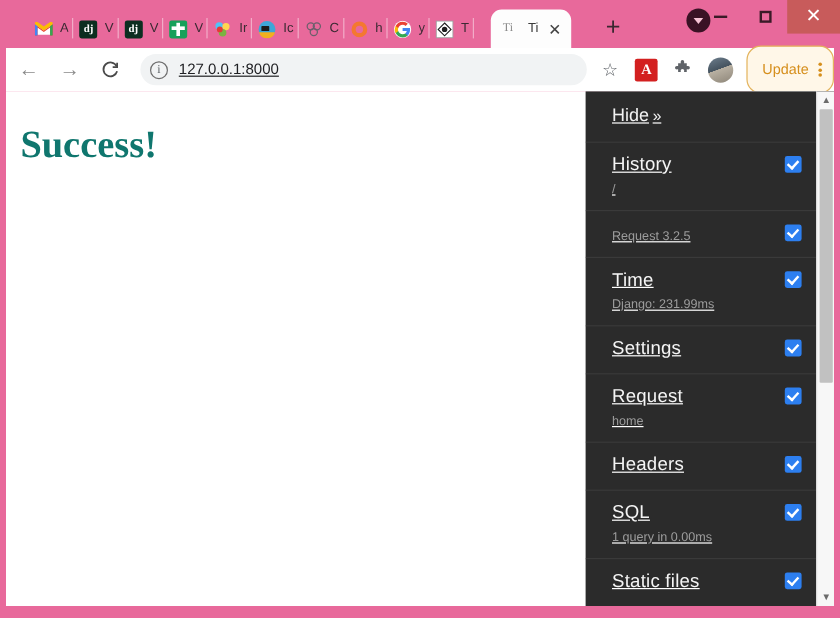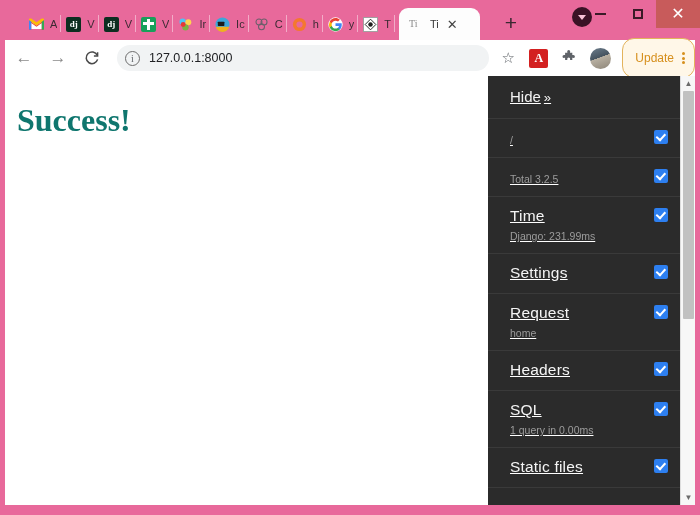--- a/index.html
+++ b/index.html
@@ -38,21 +38,21 @@
     font-size: 11px; color: #3c2a33; margin-left: 5px;
     white-space: nowrap; overflow: hidden; max-width: 16px;
   }
   .fav {
     width: 16px; height: 16px; flex: 0 0 16px;
     display: flex; align-items: center; justify-content: flex-start;
     font-size: 10px; line-height: 1;
   }
   .tab.active {
     background: #fdfdfd; border-radius: 9px 9px 0 0;
-    height: 32px; padding: 0 20px 0 10px; margin-left: 4px;
+    height: 32px; padding: 0 6px 0 10px; margin-left: 14px;
   }
   .tab.active .tlabel { color: #3b3b3b; max-width: 22px; }
   .tabclose {
     width: 15px; height: 15px; margin-left: 6px;
     display: flex; align-items: center; justify-content: center;
     font-size: 13px; color: #444; cursor: pointer;
   }
   #newtab {
     position: absolute; left: 498px; top: 10px;
     width: 26px; height: 26px; display: flex;
@@ -94,21 +94,21 @@
     flex: 1; height: 26px; margin: 0 6px 0 10px;
     background: #f1f3f4; border-radius: 13px;
     display: flex; align-items: center; padding: 0 8px;
   }
   #infoicon {
     width: 15px; height: 15px; border-radius: 50%;
     border: 1.3px solid #6d6d6d; color: #5f6368;
     font-size: 10px; display:flex; align-items:center; justify-content:center;
     flex: 0 0 15px; font-family: "Liberation Serif", serif;
   }
-  #urltext { font-size: 12.5px; color: #202124; margin-left: 9px; }
+  #urltext { font-size: 12.5px; color: #202124; margin-left: 9px; text-decoration: underline; }
   #star { width: 26px; height: 26px; display:flex; align-items:center; justify-content:center;
           font-size: 15px; color: #5f6368; cursor: pointer; }
   #pdfbtn { width: 19px; height: 19px; background: #d32020; border-radius: 2px;
             display:flex; align-items:center; justify-content:center; margin-left: 8px;
             color: #fff; font-size: 12px; font-family: "Liberation Serif", serif;
             font-weight: bold; cursor: pointer; }
   #extbtn { width: 24px; height: 24px; margin-left: 9px; display:flex;
             align-items:center; justify-content:center; font-size: 15px;
             color: #5f6368; cursor: pointer; }
   #avatar { width: 21px; height: 21px; border-radius: 50%; margin-left: 9px;
@@ -354,25 +354,26 @@
     <div id="success">Success!</div>
 
     <div id="ddt">
       <div id="ddt-inner">
         <div class="ddt-panel hide-row">
           <span id="hide-label">
             <span>Hide</span><span class="chev">»</span>
           </span>
         </div>
       <div class="ddt-panel">
+            <div class="ddt-title">History</div>
             <div class="ddt-sub">/</div>
             <div class="ddt-check"></div>
           </div>
           <div class="ddt-panel">
-            <div class="ddt-sub">Total 3.2.5</div>
+            <div class="ddt-sub">Request 3.2.5</div>
             <div class="ddt-check"></div>
           </div>
           <div class="ddt-panel">
             <div class="ddt-title">Time</div>
             <div class="ddt-sub">Django: 231.99ms</div>
             <div class="ddt-check"></div>
           </div>
           <div class="ddt-panel">
             <div class="ddt-title">Settings</div>
             <div class="ddt-check"></div>

